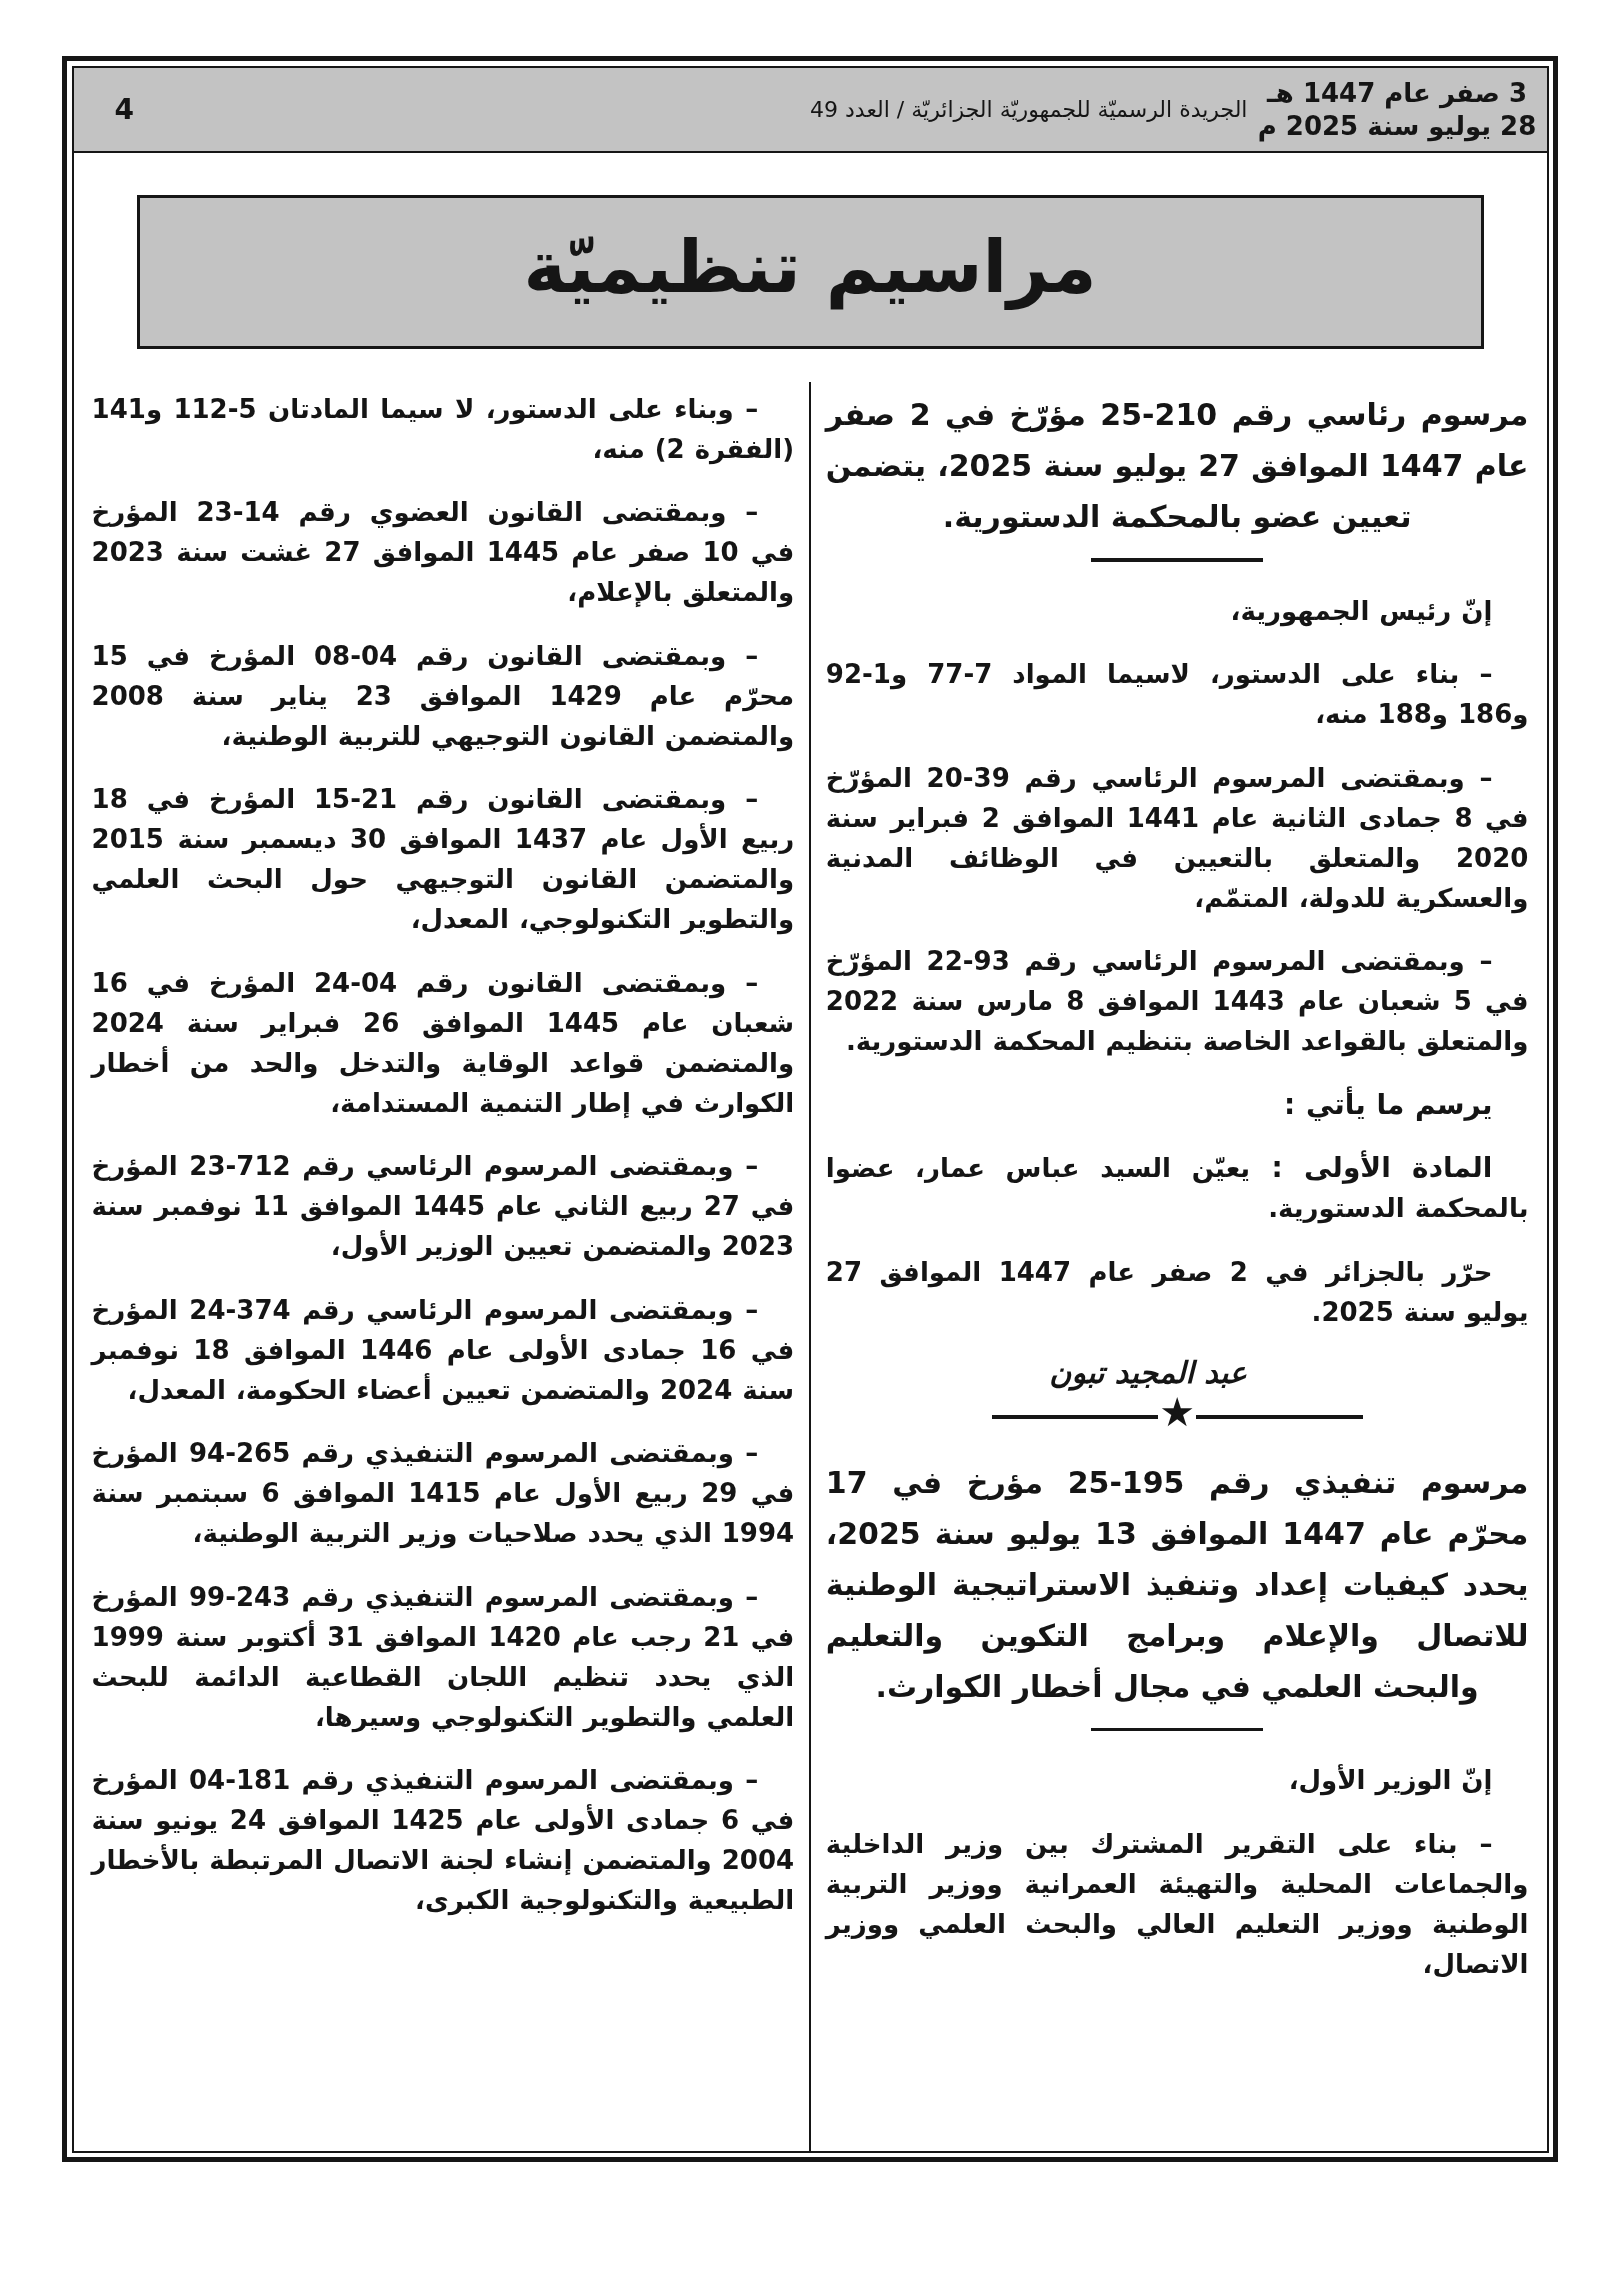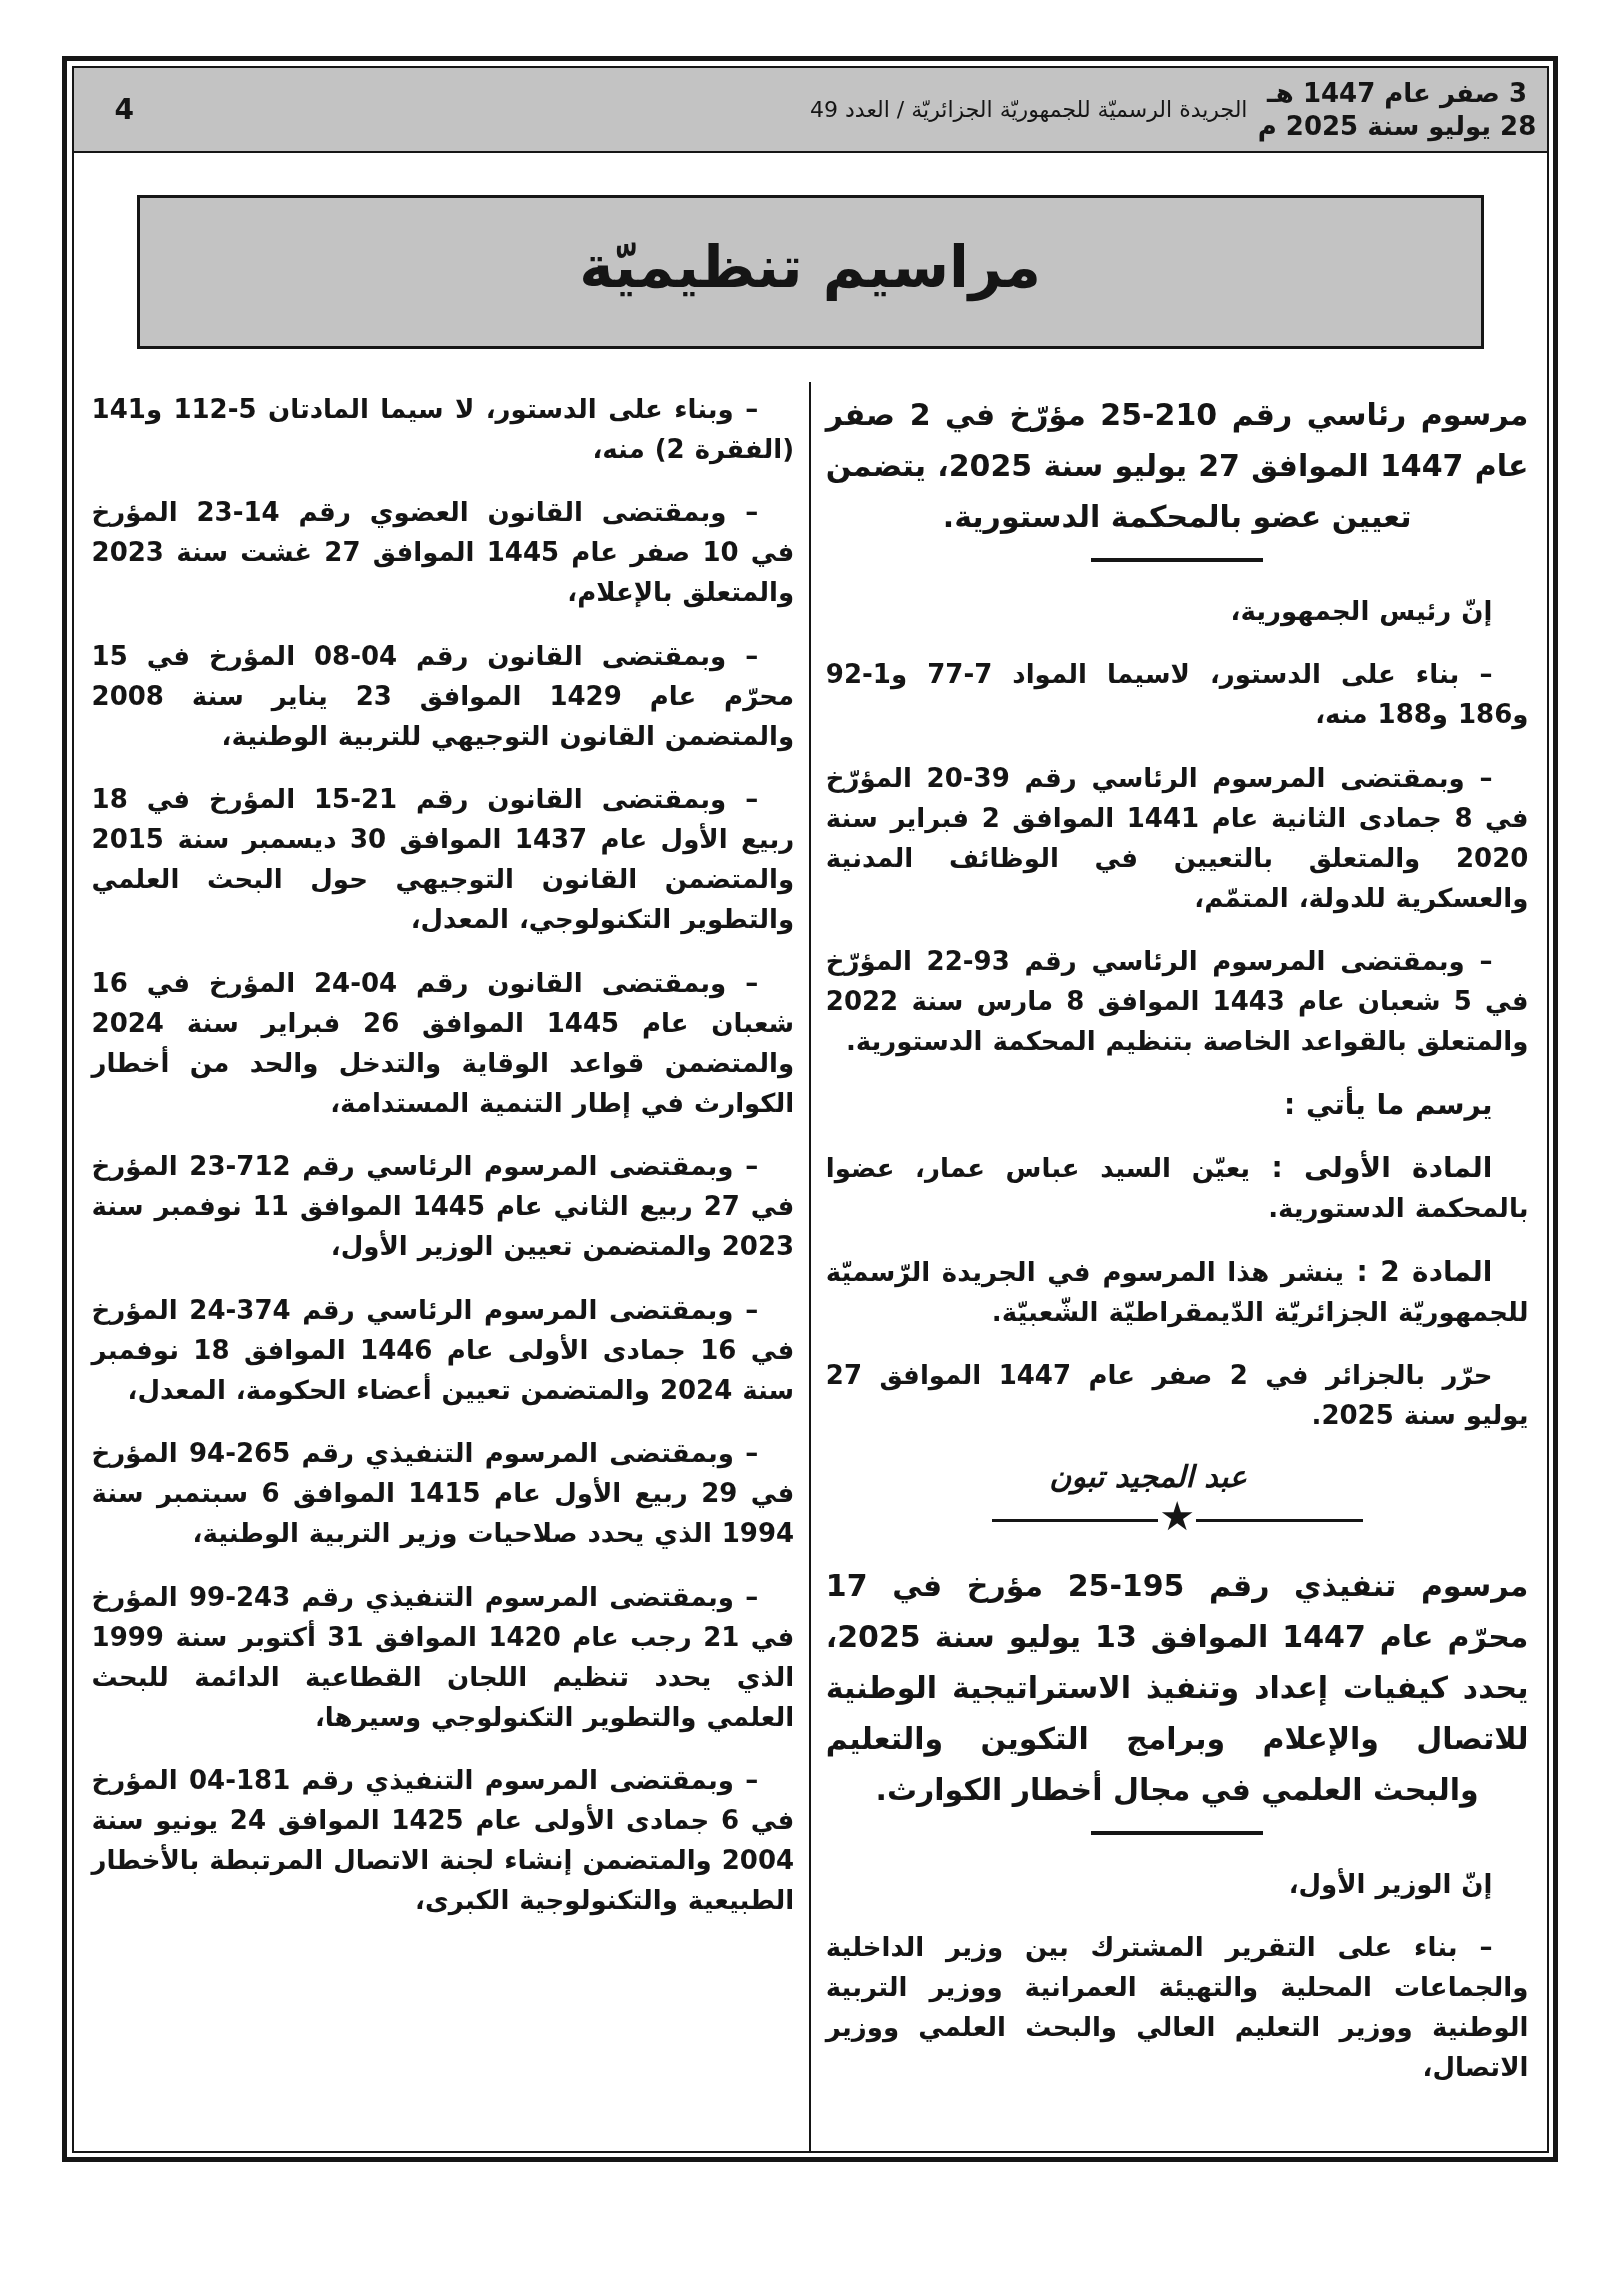--- a/index.html
+++ b/index.html
@@ -32,21 +32,21 @@
   .masthead .pageno {
     flex:0 0 299px; width:299px; text-align:left; box-sizing:border-box;
     padding-left:41px; font-weight:bold; font-size:28px;
   }
   
   .banner {
     flex:0 0 auto; margin:42px 63px 33px; height:154px; box-sizing:border-box;
     border:3.6px solid #161616; background:#c3c3c3;
     display:flex; align-items:center; justify-content:center;
   }
-  .banner-title { font-size:58px; font-weight:bold; padding-bottom:9px; }
+  .banner-title { font-size:72px; font-weight:bold; padding-bottom:9px; }
   
   .columns { flex:1 1 auto; display:flex; align-items:stretch; padding:0 3.6px; overflow:hidden; }
   .col { flex:1 1 0; padding:7.2px 14.5px 0; overflow:hidden; }
   .divider { flex:0 0 2.7px; background:#161616; }
   
   .para {
     font-size:26px; line-height:40px; font-weight:bold;
     text-align:justify; text-indent:36px; margin:0 0 23.5px; word-spacing:0.9px;
   }
   .decree-title {
@@ -84,21 +84,20 @@
 
       <section class="col">
         <p class="decree-title">مرسوم رئاسي رقم 210-25 مؤرّخ في 2 صفر عام 1447 الموافق 27 يوليو سنة 2025، يتضمن تعيين عضو بالمحكمة الدستورية.</p>
         <div class="rule-sep"></div>
         <p class="para">إنّ رئيس الجمهورية،</p>
         <p class="para">– بناء على الدستور، لاسيما المواد 7-77 و1-92 و186 و188 منه،</p>
         <p class="para">– وبمقتضى المرسوم الرئاسي رقم 39-20 المؤرّخ في 8 جمادى الثانية عام 1441 الموافق 2 فبراير سنة 2020 والمتعلق بالتعيين في الوظائف المدنية والعسكرية للدولة، المتمّم،</p>
         <p class="para">– وبمقتضى المرسوم الرئاسي رقم 93-22 المؤرّخ في 5 شعبان عام 1443 الموافق 8 مارس سنة 2022 والمتعلق بالقواعد الخاصة بتنظيم المحكمة الدستورية.</p>
         <p class="para order-line">يرسم ما يأتي :</p>
         <p class="para"><strong class="article-lead">المادة الأولى : </strong><span>يعيّن السيد عباس عمار، عضوا بالمحكمة الدستورية.</span></p>
-        <p class="para"><strong class="article-lead">المادة 2 : </strong><span>ينشر هذا المرسوم في الجريدة الرّسميّة للجمهوريّة الجزائريّة الدّيمقراطيّة الشّعبيّة.</span></p>
         <p class="para">حرّر بالجزائر في 2 صفر عام 1447 الموافق 27 يوليو سنة 2025.</p>
         <p class="signature">عبد المجيد تبون</p>
         <div class="star-sep">
           <div class="star-seg"></div>
           <span class="star-glyph">★</span>
           <div class="star-seg"></div>
         </div>
         <p class="decree-title">مرسوم تنفيذي رقم 195-25 مؤرخ في 17 محرّم عام 1447 الموافق 13 يوليو سنة 2025، يحدد كيفيات إعداد وتنفيذ الاستراتيجية الوطنية للاتصال والإعلام وبرامج التكوين والتعليم والبحث العلمي في مجال أخطار الكوارث.</p>
         <div class="rule-sep"></div>
         <p class="para">إنّ الوزير الأول،</p>

